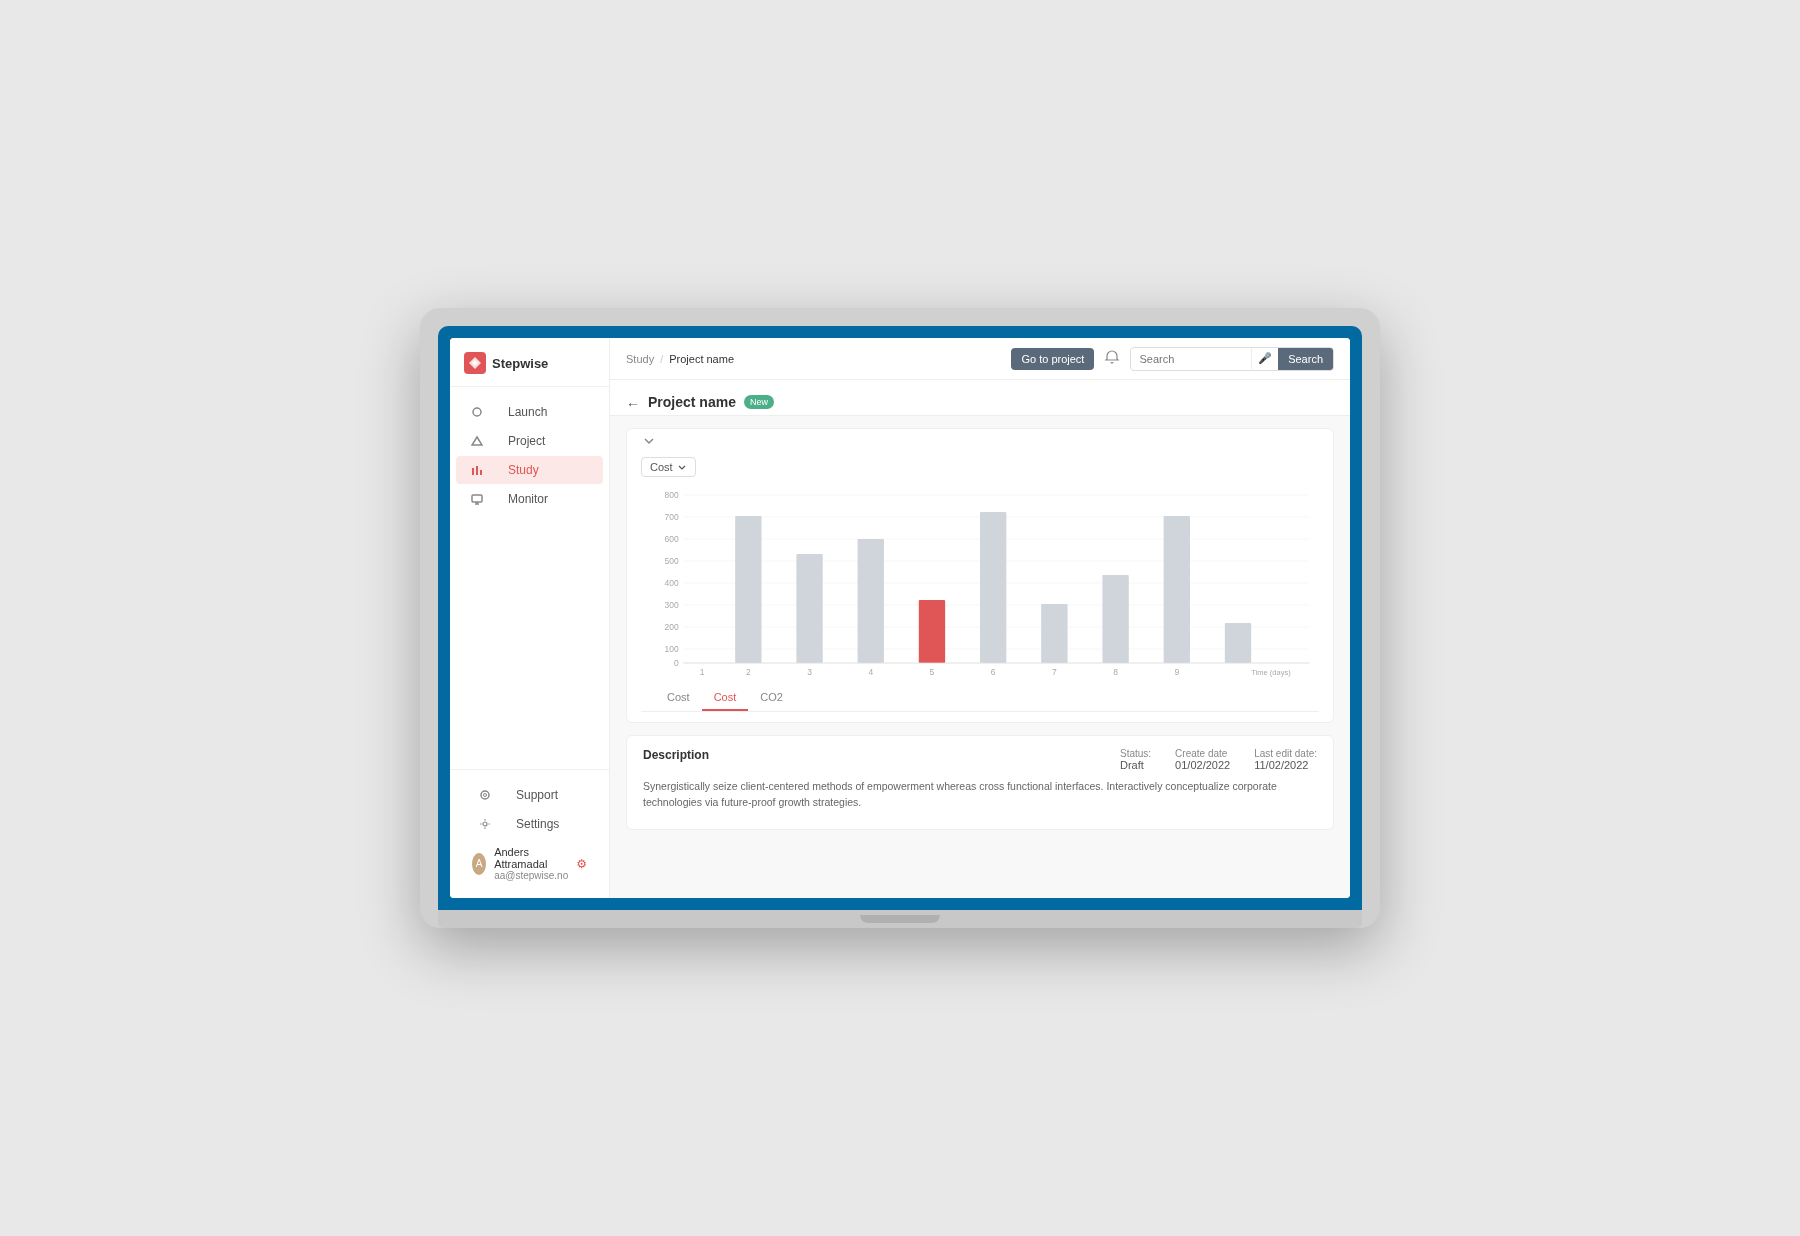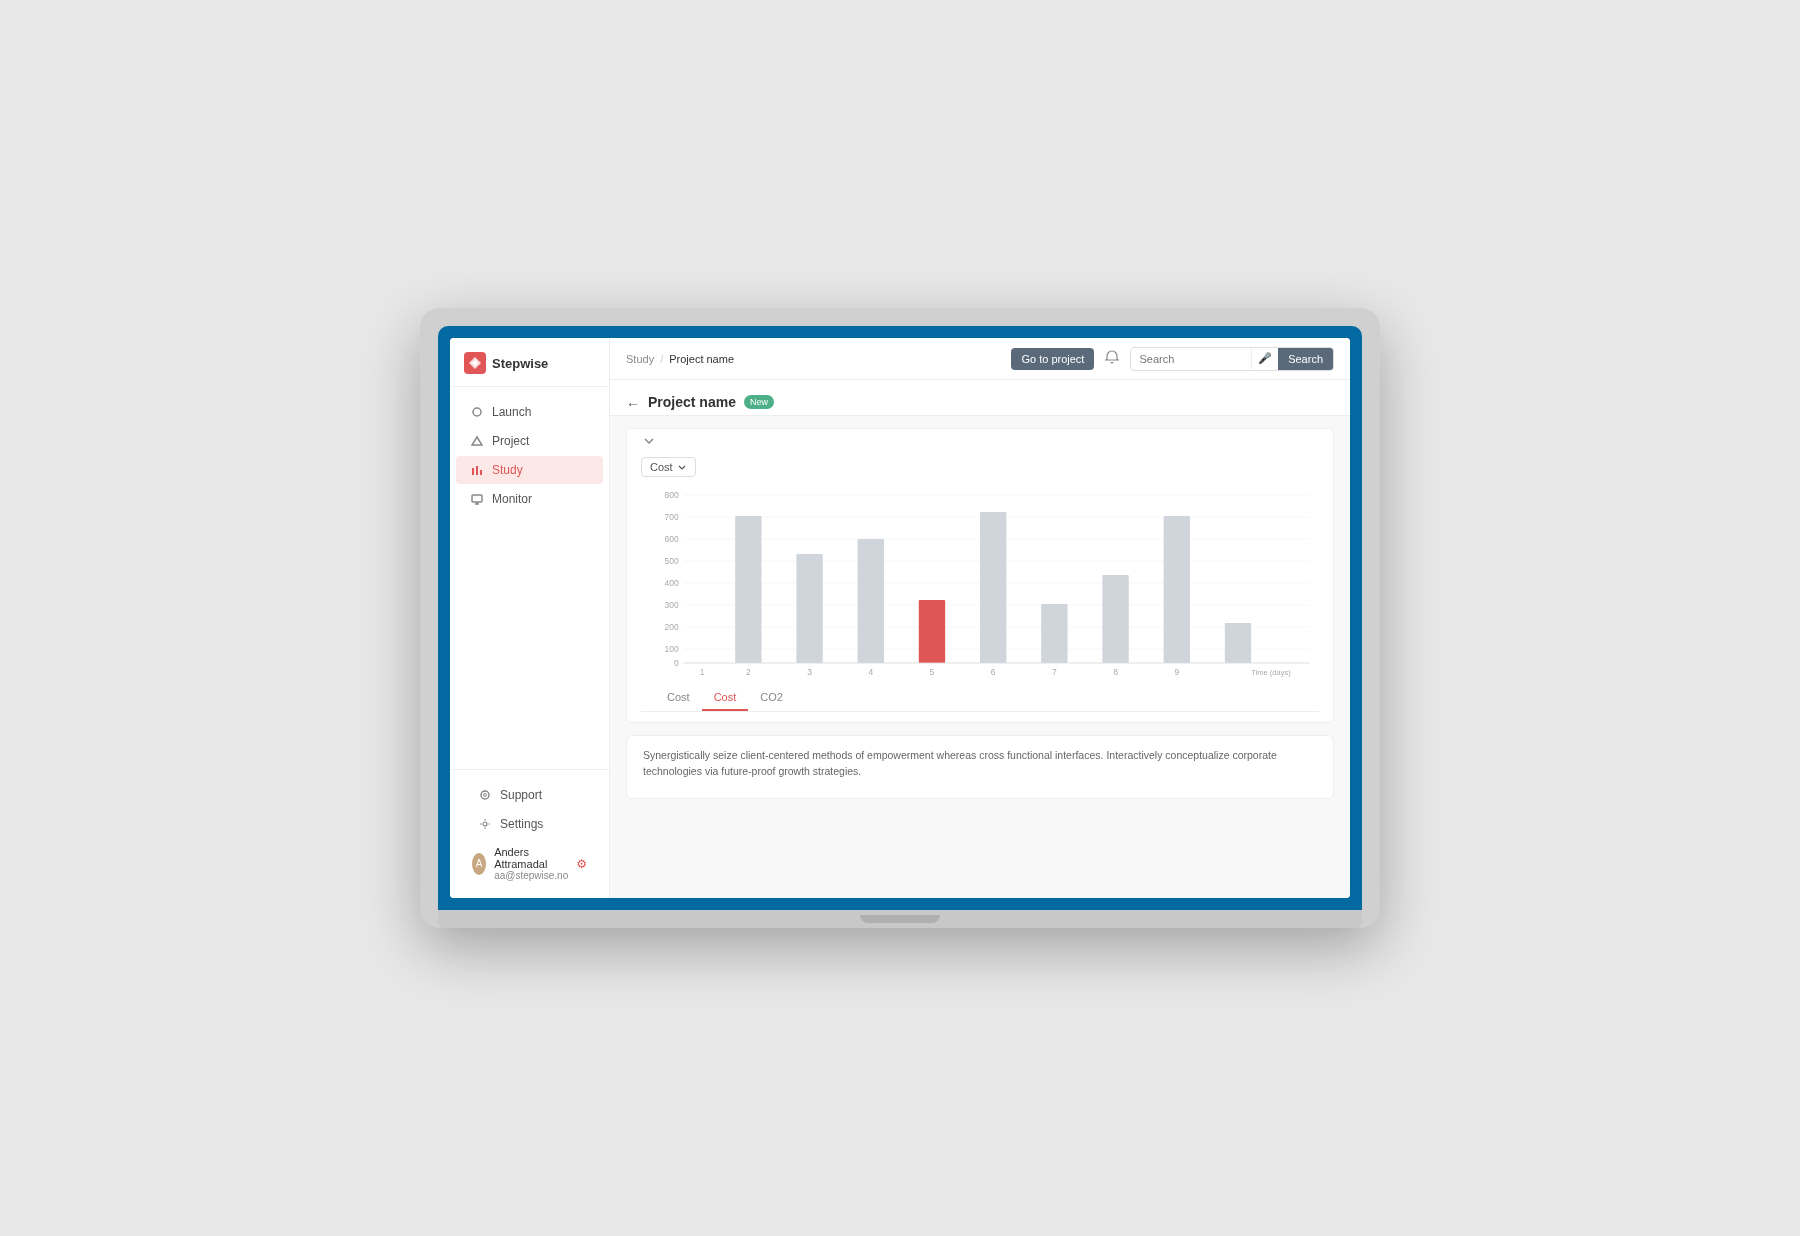--- a/index.html
+++ b/index.html
@@ -73,21 +73,21 @@
       font-weight: 600;
       color: #333;
     }
     .sidebar-nav {
       flex: 1;
       padding: 10px 0;
     }
     .sidebar-item {
       display: flex;
       align-items: center;
-      gap: 8px;
+      gap: 24px;
       padding: 7px 14px;
       font-size: 12px;
       color: #555;
       cursor: pointer;
       border-radius: 4px;
       margin: 1px 6px;
     }
     .sidebar-item.active {
       background: #fde8e8;
       color: #e05555;
@@ -592,20 +592,37 @@
                   <span>Cost</span>
                 </div>
                 <div class="tab">
                   <span>CO2</span>
                 </div>
               </div>
             </div>
           </div>
 
           <div class="desc-section">
+            <div class="desc-header">
+              <span class="desc-title">Description</span>
+              <div class="status-block">
+                <div class="status-item">
+                  <div class="status-label">Status:</div>
+                  <div class="status-value">Draft</div>
+                </div>
+                <div class="status-item">
+                  <div class="date-label">Create date</div>
+                  <div class="date-value">01/02/2022</div>
+                </div>
+                <div class="status-item">
+                  <div class="date-label">Last edit date:</div>
+                  <div class="date-value">11/02/2022</div>
+                </div>
+              </div>
+            </div>
             <p class="desc-text">Synergistically seize client-centered methods of empowerment whereas cross functional interfaces. Interactively conceptualize corporate technologies via future-proof growth strategies.</p>
 
           </div>
 
         </div>
       </div>
     </div>
   </div>
   <div class="laptop-base">
     <div class="laptop-notch"></div>

